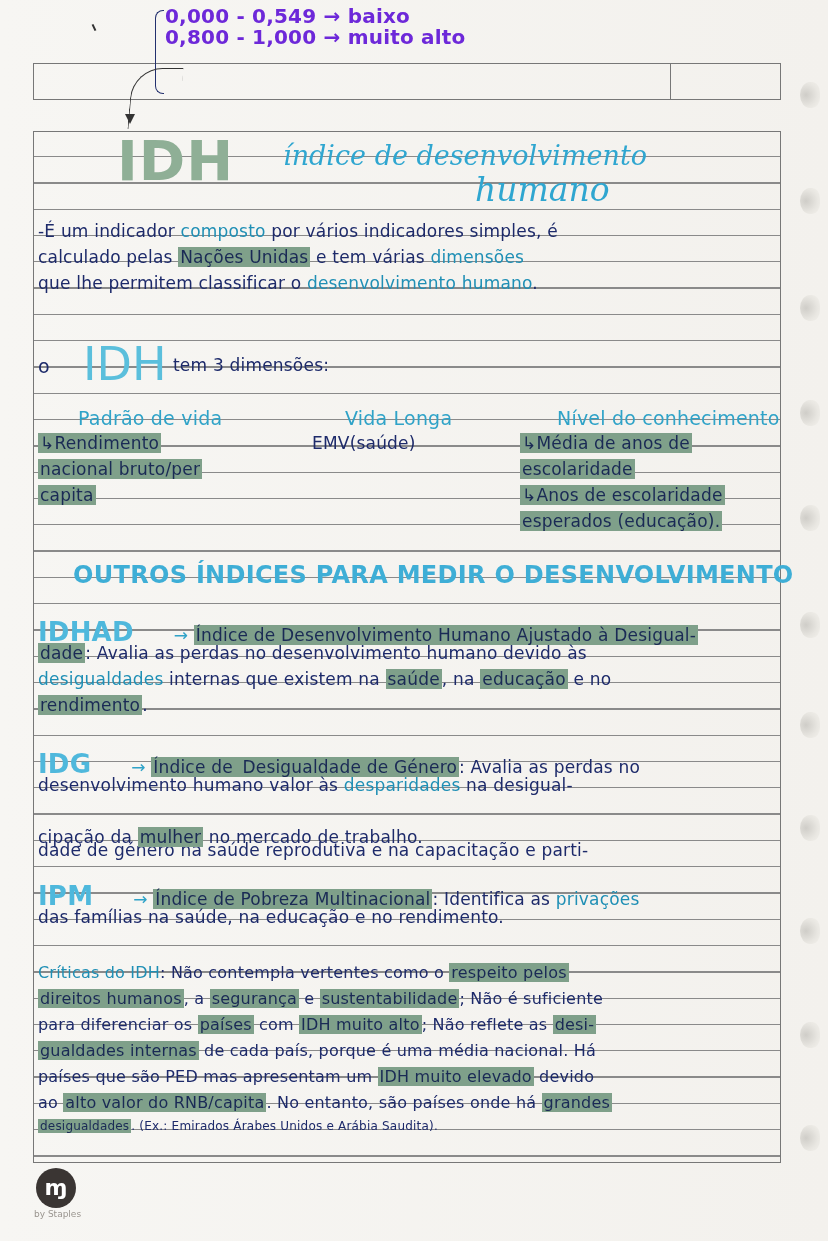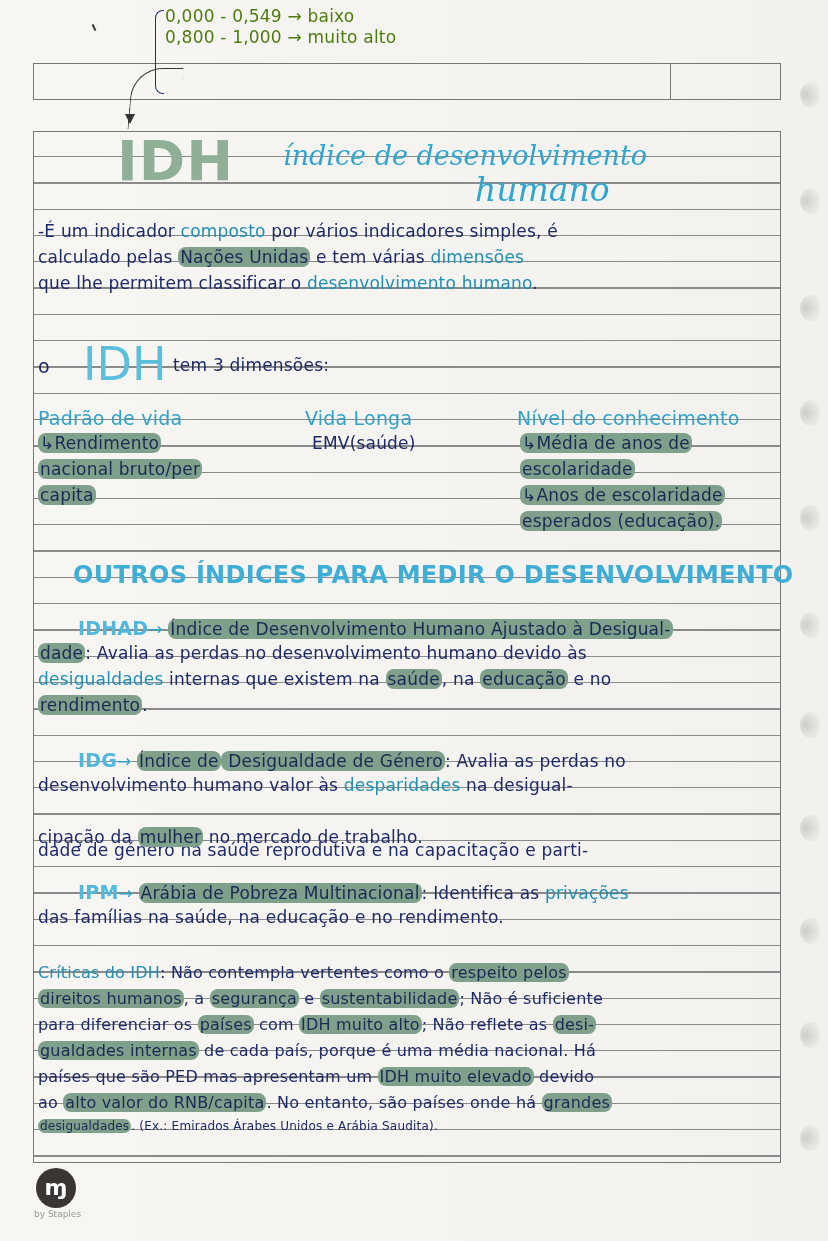--- a/index.html
+++ b/index.html
@@ -3,45 +3,45 @@
   <meta charset="utf-8">
   <style>
     html, body { margin:0; padding:0; }
     body {
       width:828px; height:1241px; position:relative; overflow:hidden;
       background:#f4f2ee;
       font-family:"DejaVu Sans", sans-serif;
       color:#1c2a66;
     }
     .paper-top { position:absolute; left:0; top:0; width:828px; height:1241px; background:linear-gradient(90deg,#f7f6f3 0%, #f3f1ed 100%); }
-    .scale { position:absolute; left:165px; top:6px; font-size:17px; line-height:21px; color:#4d7c0f; letter-spacing:0.2px; }
+    .scale { position:absolute; left:165px; top:6px; font-size:20px; line-height:21px; color:#6d28d9; letter-spacing:0.2px;font-weight:bold; }
     .scale .brace { position:absolute; left:-10px; top:4px; width:8px; height:82px; border:1.5px solid #23306e; border-right:none; border-radius:8px 0 0 8px; }
     .tick-mark { position:absolute; left:93px; top:24px; width:2px; height:7px; background:#333; transform:rotate(-25deg); }
     .top-box { position:absolute; left:33px; top:63px; width:746px; height:35px; border:1.3px solid #777; }
     .top-box .divider { position:absolute; left:636px; top:0; width:1.3px; height:35px; background:#777; }
     .arrow-line { position:absolute; left:130px; top:68px; width:50px; height:60px; border-left:1.5px solid #333; border-top:1.5px solid #333; border-radius:30px 0 0 0; transform:skewX(-5deg); }
     .arrow-head { position:absolute; left:125px; top:114px; width:0; height:0; border-left:5px solid transparent; border-right:5px solid transparent; border-top:10px solid #333; }
 
     .page { position:absolute; left:33px; top:131px; width:746px; height:1030px; border:1.3px solid #777;
       background-image: repeating-linear-gradient(180deg, transparent 0px, transparent 25px, #8a8a8a 25px, #8a8a8a 26.3px);
       background-position:0 -1px;
     }
     .holes { position:absolute; left:800px; top:0; }
     .hole { position:absolute; width:20px; height:26px; border-radius:50% 40% 40% 50%; background:radial-gradient(circle at 30% 50%, #cfcdc8 0%, #e8e6e1 60%, #f3f1ec 100%); }
 
     .line { position:absolute; left:38px; white-space:nowrap; font-size:17px; letter-spacing:0.2px; color:#1d2a6a; }
-    .blue { color:#2fa3c8; }
+    .blue { color:#2fa3c8;margin-left:40px; }
     .teal { color:#1f8fb5; }
-    .hl { background:#7fa08a; border-radius:8px; padding:0 2px; color:#1a2a55; }
+    .hl { background:#7fa08a; border-radius:0; padding:0 2px; color:#1a2a55; }
     .big-idh { position:absolute; left:117px; top:128px; font-family:"DejaVu Sans", sans-serif; font-weight:bold; font-size:56px; color:#8faf96; letter-spacing:1px; }
     .title-script { position:absolute; left:283px; top:140px; font-family:"DejaVu Serif", serif; font-style:italic; font-size:27px; color:#2fa6d0; }
     .title-script2 { position:absolute; left:475px; top:170px; font-family:"DejaVu Serif", serif; font-style:italic; font-size:33px; color:#2fa6d0; }
     .idh-blue { position:absolute; left:83px; top:337px; font-size:46px; color:#5bbfdc; font-weight:normal; }
     .section-title { position:absolute; left:38px; top:561px; font-size:24px; color:#3eaed6; letter-spacing:0.3px; font-weight:bold;margin-left:35px; }
-    .tag { font-size:19px; color:#4fb8dc; font-weight:bold;margin-left:40px; }
+    .tag { font-size:26px; color:#4fb8dc; font-weight:bold; }
     .logo { position:absolute; left:36px; top:1168px; width:40px; height:40px; border-radius:50%; background:#3a3533; color:#fff; text-align:center; line-height:40px; font-size:22px; font-weight:bold; }
     .logo-sub { position:absolute; left:34px; top:1209px; font-size:9px; color:#9a958f; }
   </style>
 </head>
 <body>
 
 <div class="paper-top"></div>
 
 <div class="tick-mark"></div>
 <div class="top-box">
@@ -102,21 +102,21 @@
 <div class="line" style="top:617px"><span class="tag">IDHAD</span><span class="blue">→</span> <span class="hl">Índice de Desenvolvimento Humano Ajustado à Desigual-</span></div>
 <div class="line" style="top:643px"><span class="hl">dade</span><span>: Avalia as perdas no desenvolvimento humano devido às</span></div>
 <div class="line" style="top:669px"><span class="teal">desigualdades</span><span> internas que existem na </span><span class="hl">saúde</span><span>, na </span><span class="hl">educação</span><span> e no</span></div>
 <div class="line" style="top:695px"><span class="hl">rendimento</span><span>.</span></div>
 
 <div class="line" style="top:749px"><span class="tag">IDG</span><span class="blue">→</span> <span class="hl">Índice de</span><span class="hl"> Desigualdade de Género</span><span>: Avalia as perdas no</span></div>
 <div class="line" style="top:775px"><span>desenvolvimento humano valor às </span><span class="teal">desparidades</span><span> na desigual-</span></div>
 <div class="line" style="top:840px"><span>dade de género na saúde reprodutiva e na capacitação e parti-</span></div>
 <div class="line" style="top:827px"><span>cipação da </span><span class="hl">mulher</span><span> no mercado de trabalho.</span></div>
 
-<div class="line" style="top:881px"><span class="tag">IPM</span><span class="blue">→</span> <span class="hl">Arábia de Pobreza Multinacional</span><span>: Identifica as </span><span class="teal">privações</span></div>
+<div class="line" style="top:881px"><span class="tag">IPM</span><span class="blue">→</span> <span class="hl">Índice de Pobreza Multinacional</span><span>: Identifica as </span><span class="teal">privações</span></div>
 <div class="line" style="top:907px"><span>das famílias na saúde, na educação e no rendimento.</span></div>
 
 <div class="line" style="top:963px; font-size:16px"><span class="teal">Críticas do IDH</span><span>: Não contempla vertentes como o </span><span class="hl">respeito pelos</span></div>
 <div class="line" style="top:989px; font-size:16px"><span class="hl">direitos humanos</span><span>, a </span><span class="hl">segurança</span><span> e </span><span class="hl">sustentabilidade</span><span>; Não é suficiente</span></div>
 <div class="line" style="top:1015px; font-size:16px"><span>para diferenciar os </span><span class="hl">países</span><span> com </span><span class="hl">IDH muito alto</span><span>; Não reflete as </span><span class="hl">desi-</span></div>
 <div class="line" style="top:1041px; font-size:16px"><span class="hl">gualdades internas</span><span> de cada país, porque é uma média nacional. Há</span></div>
 <div class="line" style="top:1067px; font-size:16px"><span>países que são PED mas apresentam um </span><span class="hl">IDH muito elevado</span><span> devido</span></div>
 <div class="line" style="top:1093px; font-size:16px"><span>ao </span><span class="hl">alto valor do RNB/capita</span><span>. No entanto, são países onde há </span><span class="hl">grandes</span></div>
 <div class="line" style="top:1119px; font-size:12px"><span class="hl">desigualdades</span><span>. (Ex.: Emirados Árabes Unidos e Arábia Saudita).</span></div>
 

